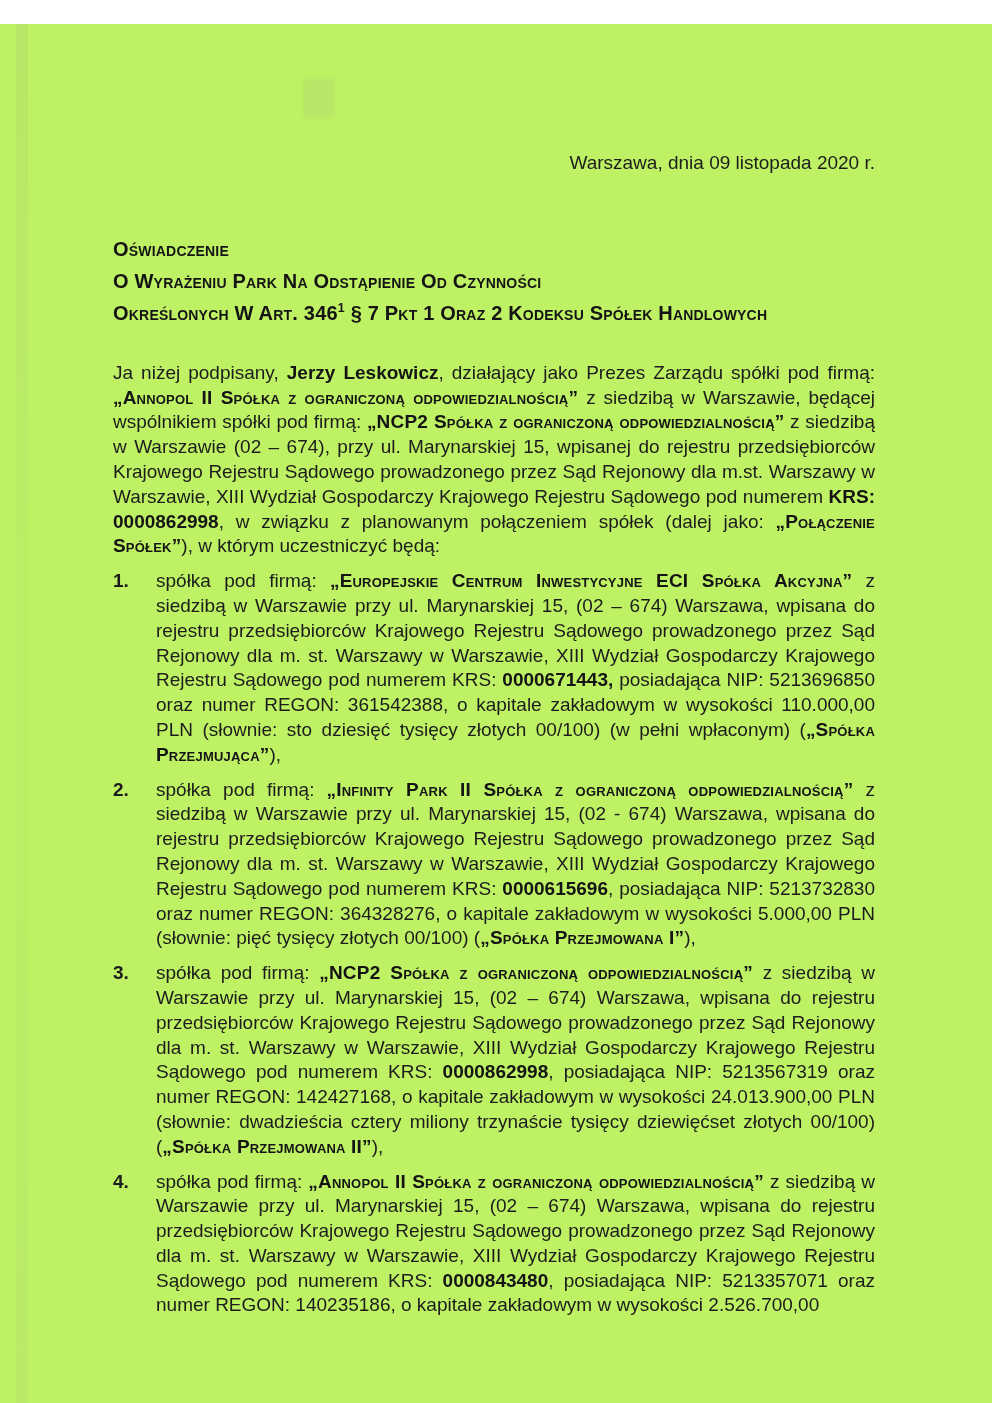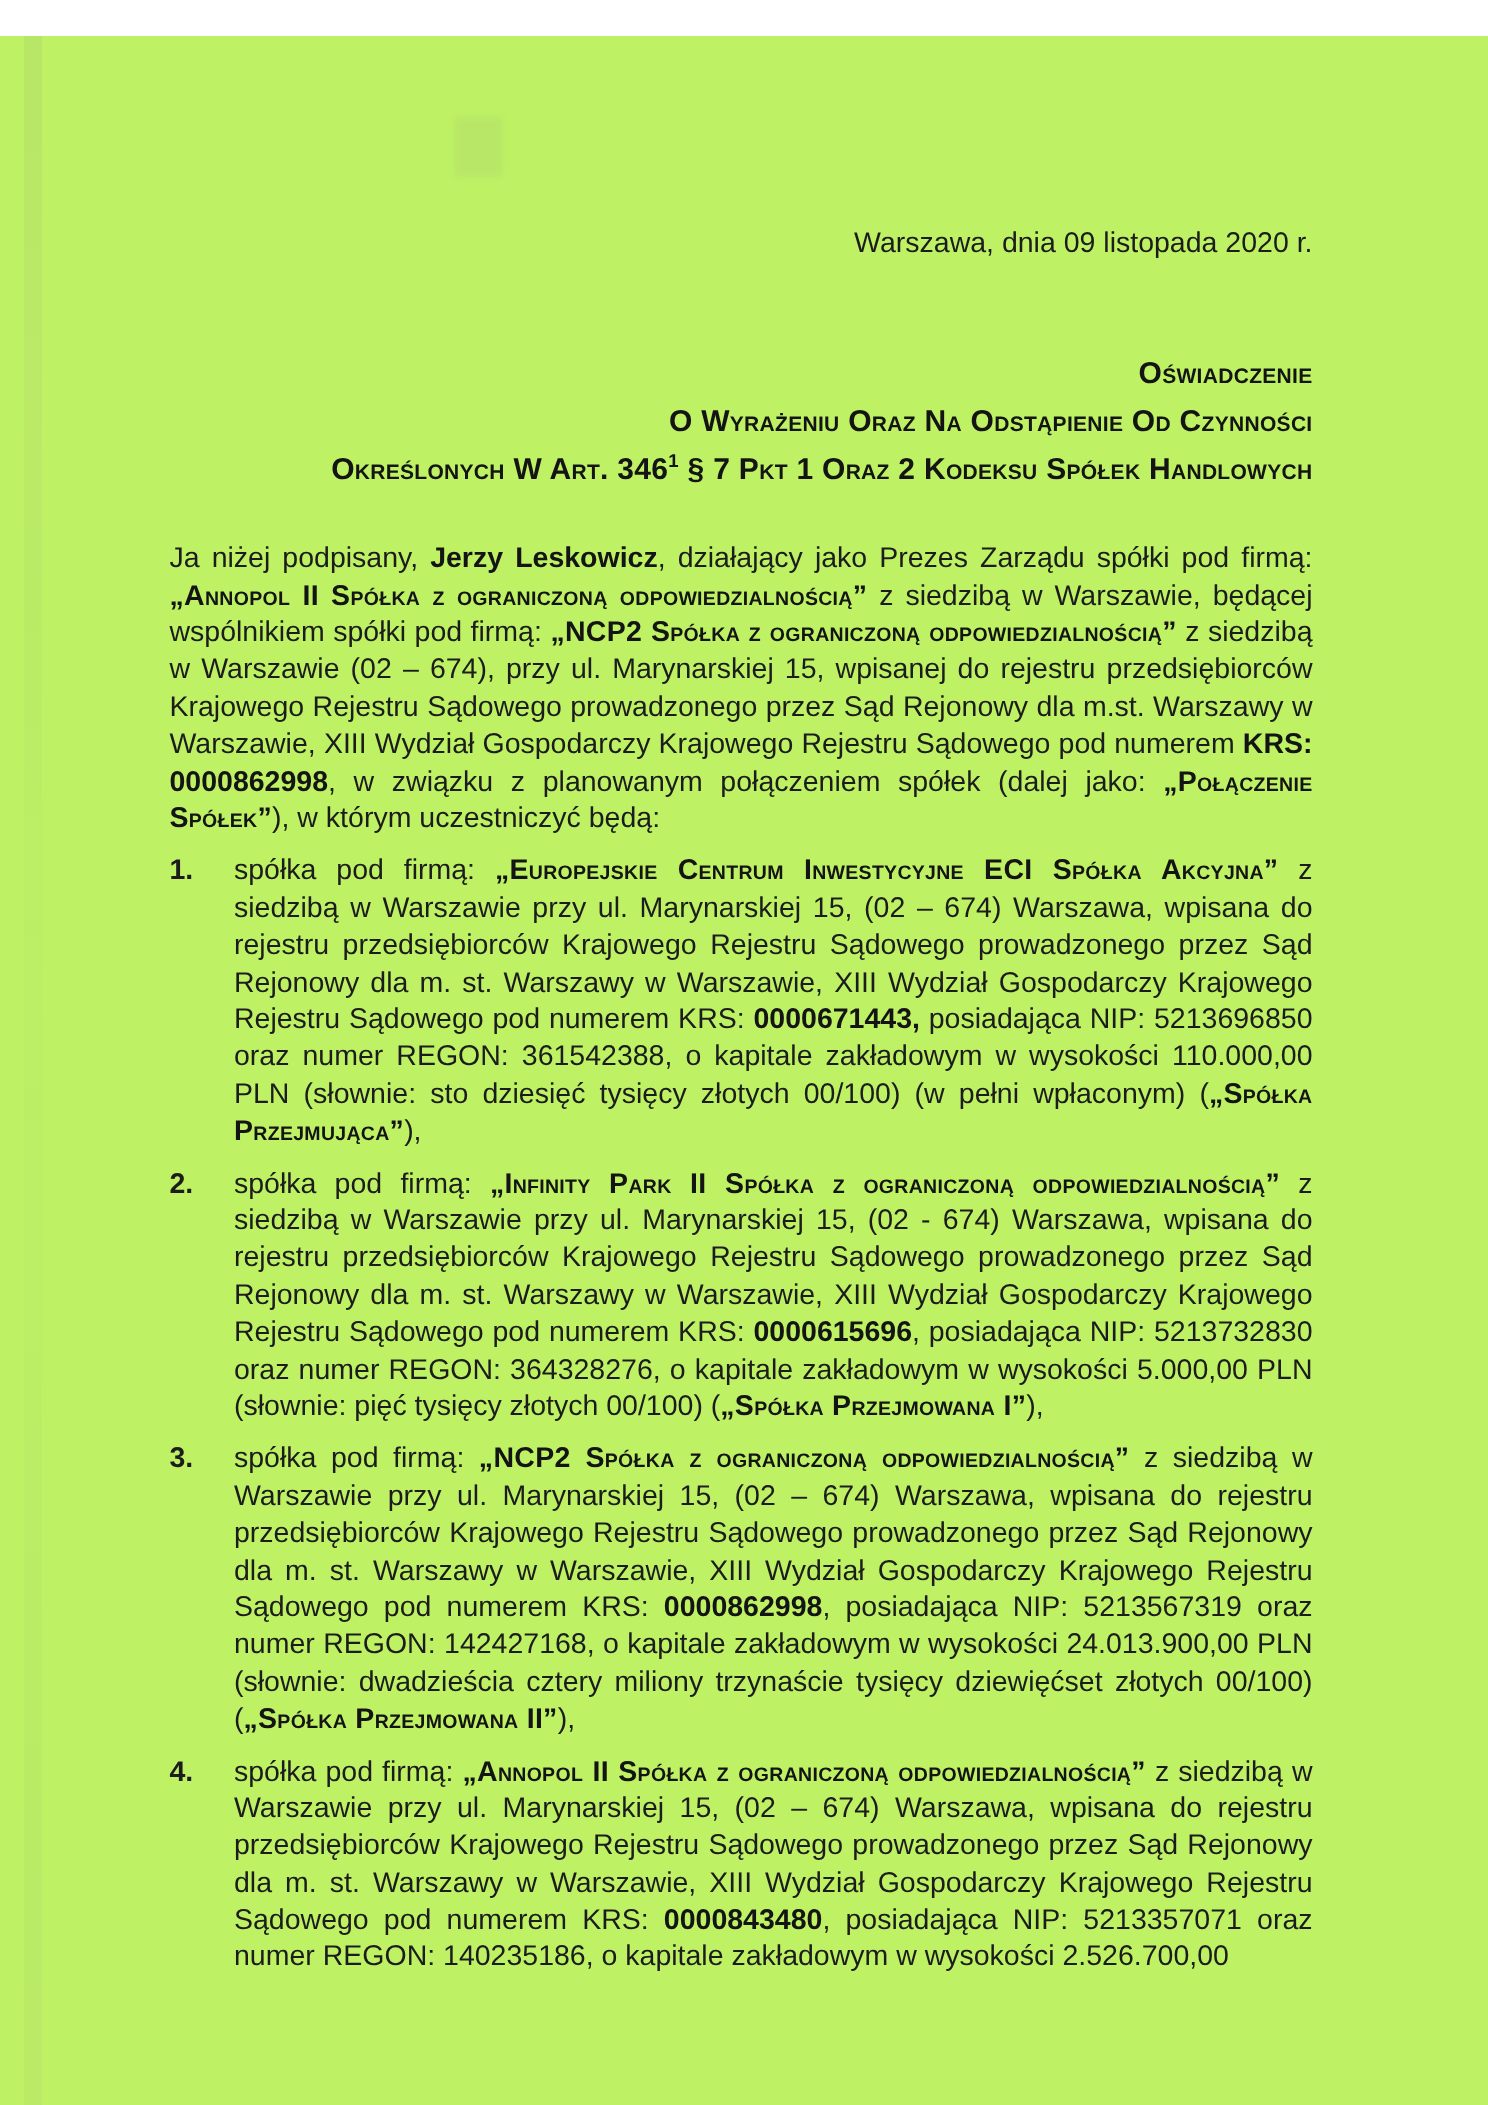--- a/index.html
+++ b/index.html
@@ -12,21 +12,21 @@
     font-family: "Liberation Sans", "DejaVu Sans", sans-serif;
     font-size: 19px;
     line-height: 24.8px;
     overflow: hidden;
     margin-top: 24px;
   }
   .content { padding: 127px 117px 0 113px; }
   .date-line { text-align: right; white-space: nowrap; }
   .doc-heading {
     margin-top: 57px;
-    text-align: right;
+    text-align: left;
     font-weight: 700;
     font-size: 20px;
     line-height: 32px;
     letter-spacing: 0.3px;
     color: #141414;
   }
   .title-line { font-variant: small-caps; }
   .doc-body { margin-top: 32px; }
   .para { text-align: justify; }
   .item { display: flex; margin-top: 10px; }
@@ -56,21 +56,21 @@
 
 <div class="page">
   <div class="scan-band"></div>
   <div class="scan-smudge"></div>
   <div class="scan-streak"></div>
 
   <div class="content">
     <div class="date-line">Warszawa, dnia 09 listopada 2020 r.</div>
     <div class="doc-heading" id="doc-heading">
         <div class="title-line"><span class="sc">Oświadczenie</span></div>
-        <div class="title-line"><span class="sc">O Wyrażeniu Oraz Na Odstąpienie Od Czynności</span></div>
+        <div class="title-line"><span class="sc">O Wyrażeniu Park Na Odstąpienie Od Czynności</span></div>
         <div class="title-line"><span class="sc">Określonych W Art. 346</span><span class="sc sup">1</span><span class="sc"> § 7 Pkt 1 Oraz 2 Kodeksu Spółek Handlowych</span></div>
       </div>
     <div class="doc-body" id="doc-body">
         <div class="para"><span>Ja niżej podpisany, </span><span class="b">Jerzy Leskowicz</span><span>, działający jako Prezes Zarządu spółki pod firmą: </span><span class="sc">„Annopol II Spółka z ograniczoną odpowiedzialnością”</span><span> z siedzibą w Warszawie, będącej wspólnikiem spółki pod firmą: </span><span class="sc">„NCP2 Spółka z ograniczoną odpowiedzialnością”</span><span> z siedzibą w Warszawie (02 – 674), przy ul. Marynarskiej 15, wpisanej do rejestru przedsiębiorców Krajowego Rejestru Sądowego prowadzonego przez Sąd Rejonowy dla m.st. Warszawy w Warszawie, XIII Wydział Gospodarczy Krajowego Rejestru Sądowego pod numerem </span><span class="b">KRS: 0000862998</span><span>, w związku z planowanym połączeniem spółek (dalej jako: </span><span class="sc">„Połączenie Spółek”</span><span>), w którym uczestniczyć będą:</span></div>
         <div class="item">
           <div class="item-num">1.</div>
           <div class="item-text"><span>spółka pod firmą: </span><span class="sc">„Europejskie Centrum Inwestycyjne ECI Spółka Akcyjna”</span><span> z siedzibą w Warszawie przy ul. Marynarskiej 15, (02 – 674) Warszawa, wpisana do rejestru przedsiębiorców Krajowego Rejestru Sądowego prowadzonego przez Sąd Rejonowy dla m. st. Warszawy w Warszawie, XIII Wydział Gospodarczy Krajowego Rejestru Sądowego pod numerem KRS: </span><span class="b">0000671443,</span><span> posiadająca NIP: 5213696850 oraz numer REGON: 361542388, o kapitale zakładowym w wysokości 110.000,00 PLN (słownie: sto dziesięć tysięcy złotych 00/100) (w pełni wpłaconym) (</span><span class="sc">„Spółka Przejmująca”</span><span>),</span></div>
         </div>
         <div class="item">
           <div class="item-num">2.</div>

